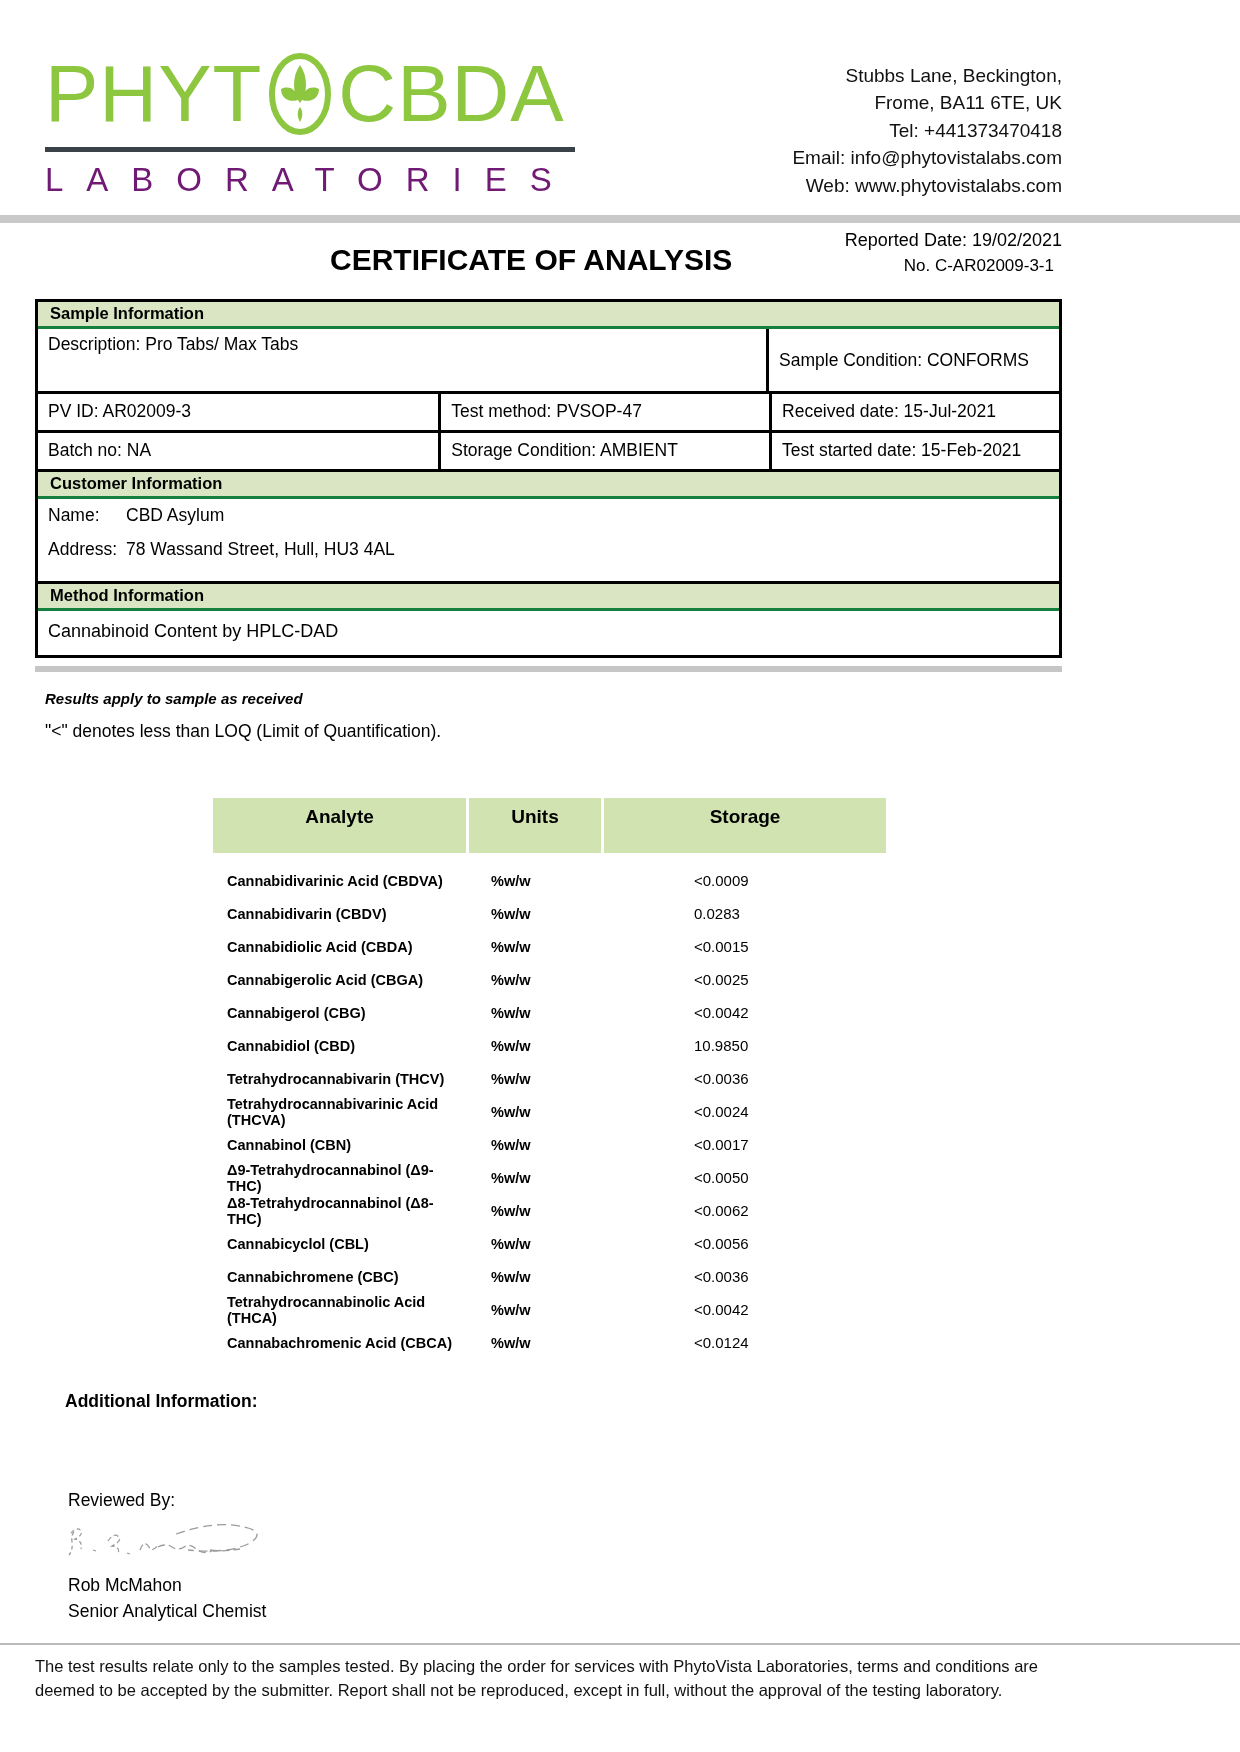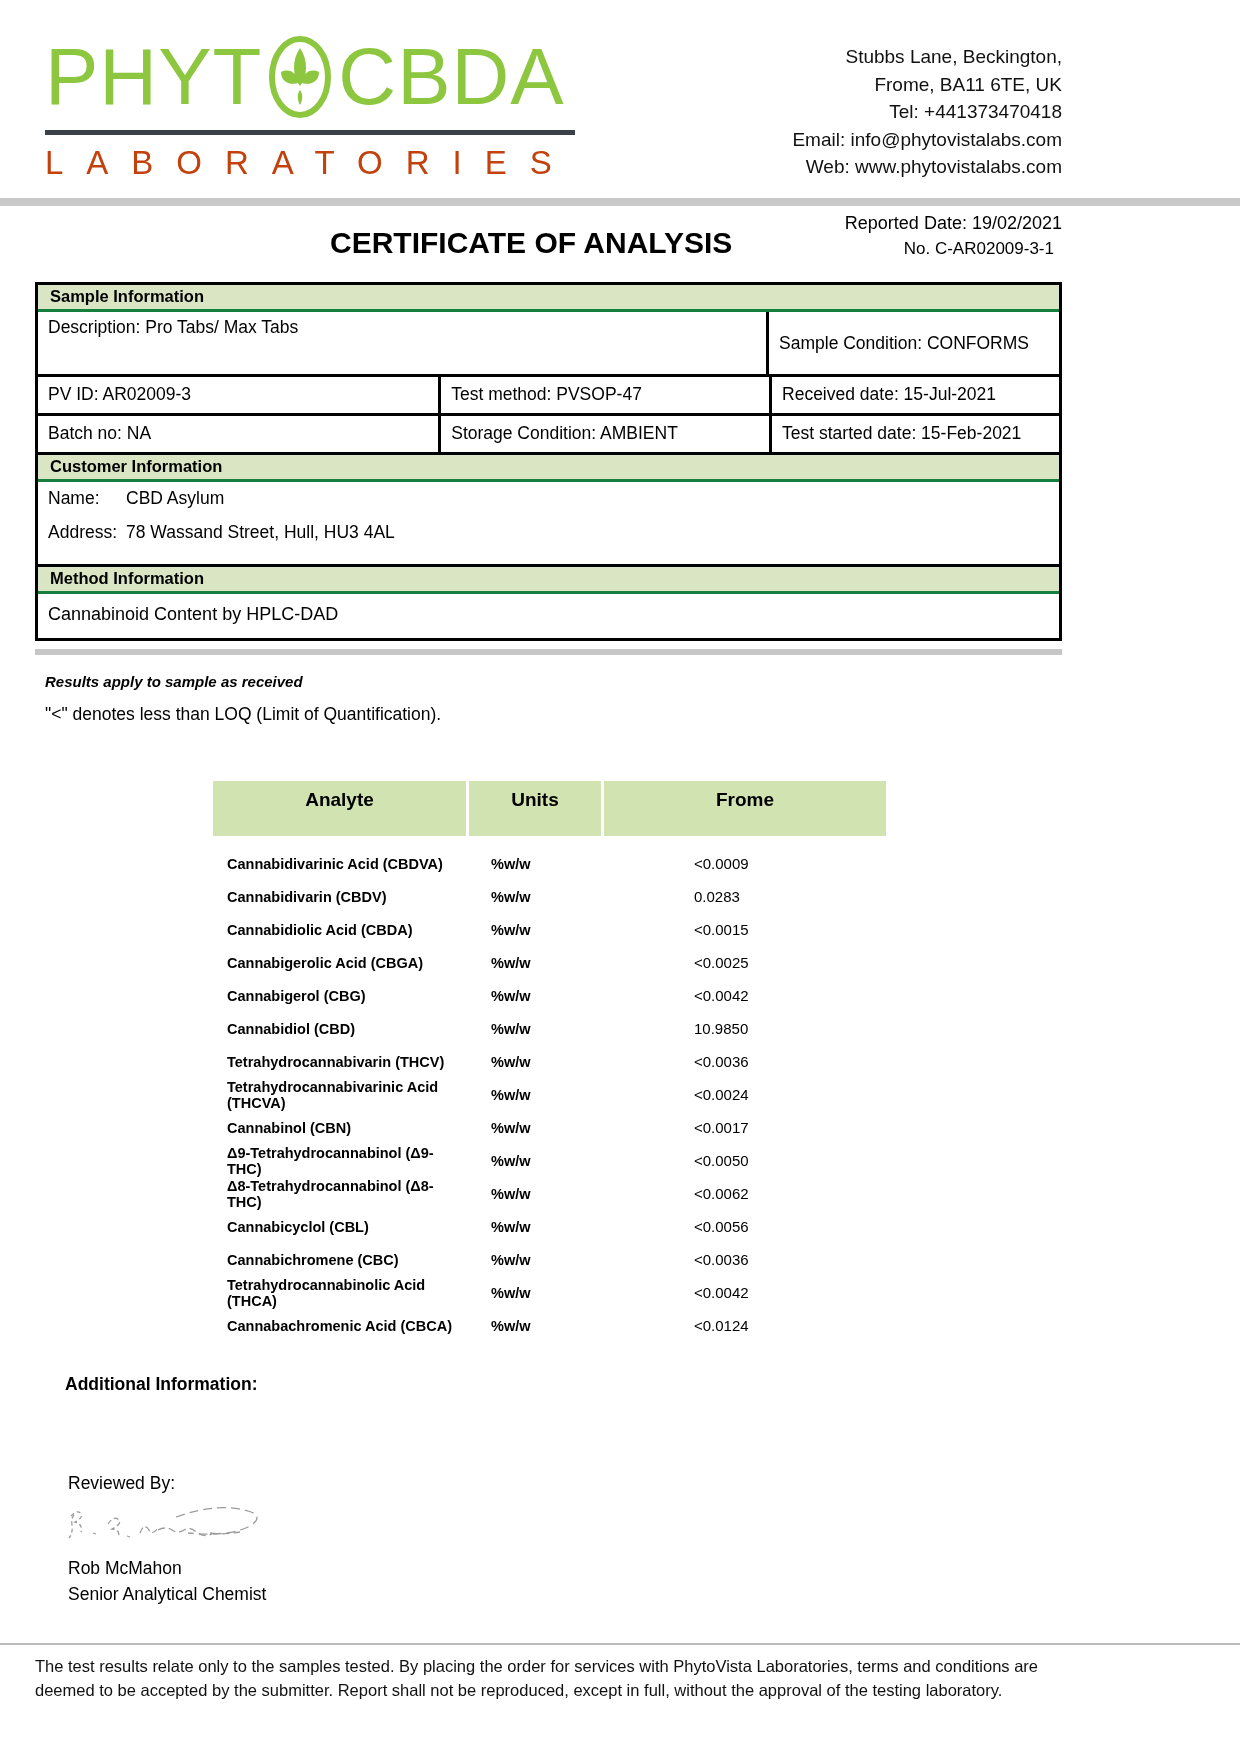--- a/index.html
+++ b/index.html
@@ -2,26 +2,26 @@
 <html><head>
 <meta charset="utf-8">
 <style>
   html,body { margin:0; padding:0; background:#ffffff; }
   .page {
     width:1240px; height:1752px; position:relative; background:#ffffff;
     font-family:"Liberation Sans", sans-serif; color:#000; overflow:hidden;
   }
 
   
-  .header { display:flex; justify-content:space-between; align-items:center; padding:34px 178px 0 45px; }
+  .header { display:flex; justify-content:space-between; align-items:flex-end; padding:51px 178px 0 45px; }
   .logo-word { display:flex; align-items:center; }
   .logo-text { font-size:80px; line-height:1; letter-spacing:1px; color:#8dc63f; font-weight:400; }
   .leaf-svg { margin:0 5px; display:block; }
   .logo-rule { height:5px; background:#3a4147; margin-top:10px; }
-  .logo-sub { font-size:33px; letter-spacing:23px; color:#c2410c; margin-top:9px; white-space:nowrap; font-weight:400; }
+  .logo-sub { font-size:33px; letter-spacing:23px; color:#701a75; margin-top:9px; white-space:nowrap; font-weight:400; }
   .contact { text-align:right; font-size:19px; line-height:27.5px; padding-top:8px; color:#111; }
 
   .gray-bar1 { height:8px; background:#c9c9c9; margin-top:16px; }
 
   
   .title-row { position:relative; height:76px; }
   .report-date { position:absolute; top:7px; right:178px; font-size:18px; }
   .report-no { position:absolute; top:33px; right:186px; font-size:17px; }
   .coa-title { position:absolute; top:20px; left:330px; font-size:30px; font-weight:bold; letter-spacing:0; }
 
@@ -134,21 +134,21 @@
 
   <div class="gray-bar2"></div>
 
   <div class="note1">Results apply to sample as received</div>
   <div class="note2">"&lt;" denotes less than LOQ (Limit of Quantification).</div>
 
   <div class="results">
     <div class="r-head">
       <div>Analyte</div>
       <div>Units</div>
-      <div>Frome</div>
+      <div>Storage</div>
     </div>
     <div class="r-body">
       <div class="r-row">
           <div class="r-analyte">Cannabidivarinic Acid (CBDVA)</div>
           <div class="r-units">%w/w</div>
           <div class="r-result">&lt;0.0009</div>
         </div>
       <div class="r-row">
           <div class="r-analyte">Cannabidivarin (CBDV)</div>
           <div class="r-units">%w/w</div>

